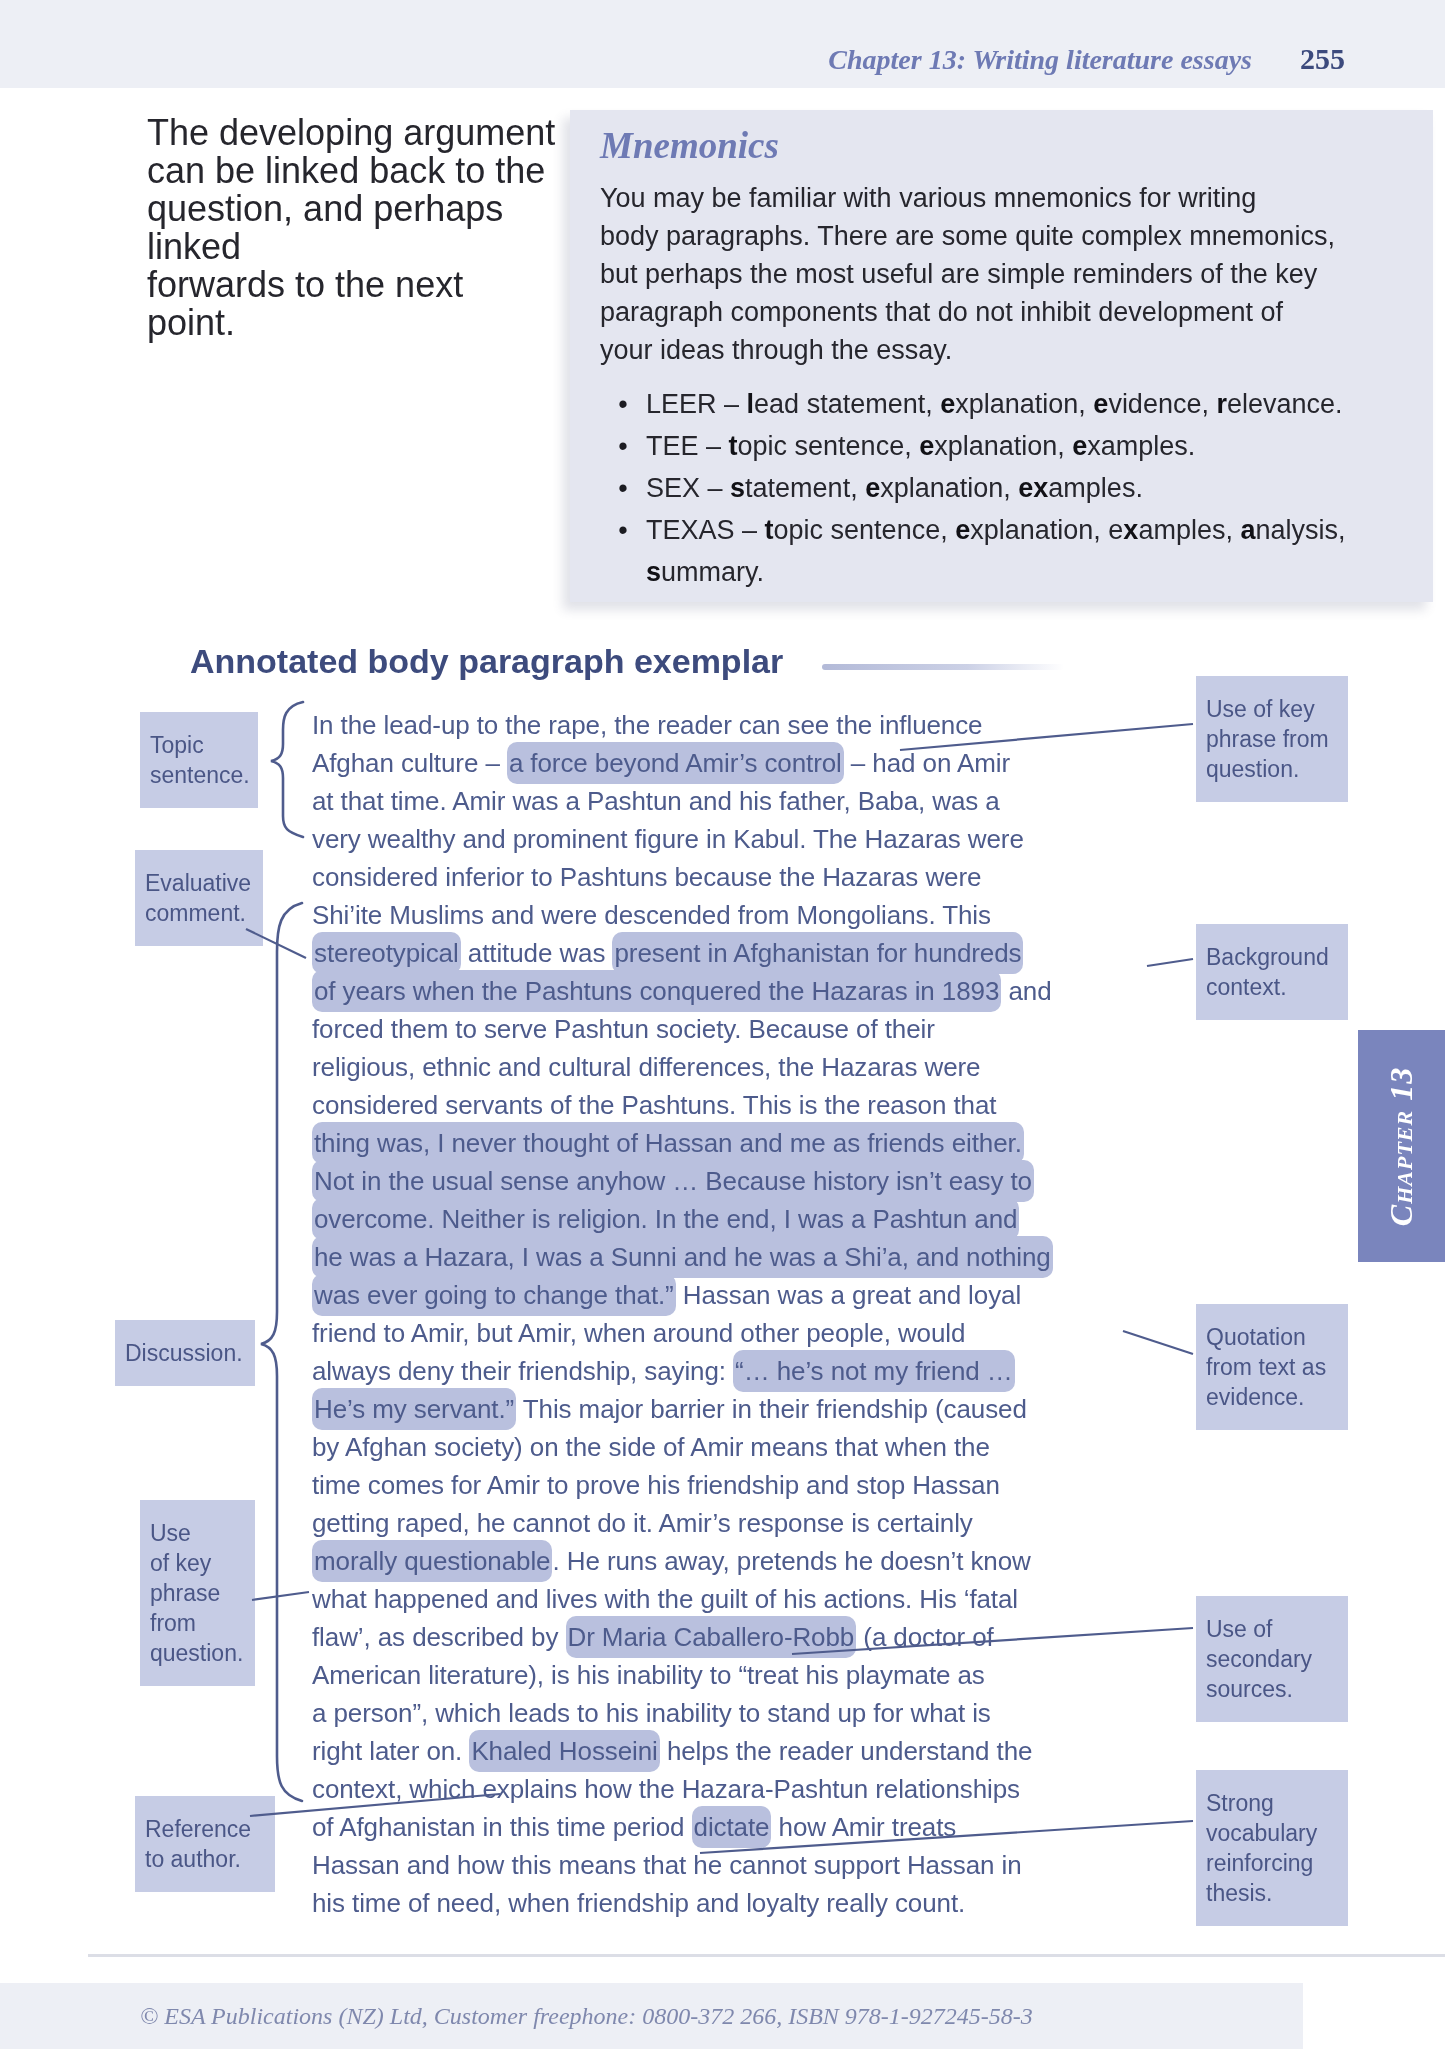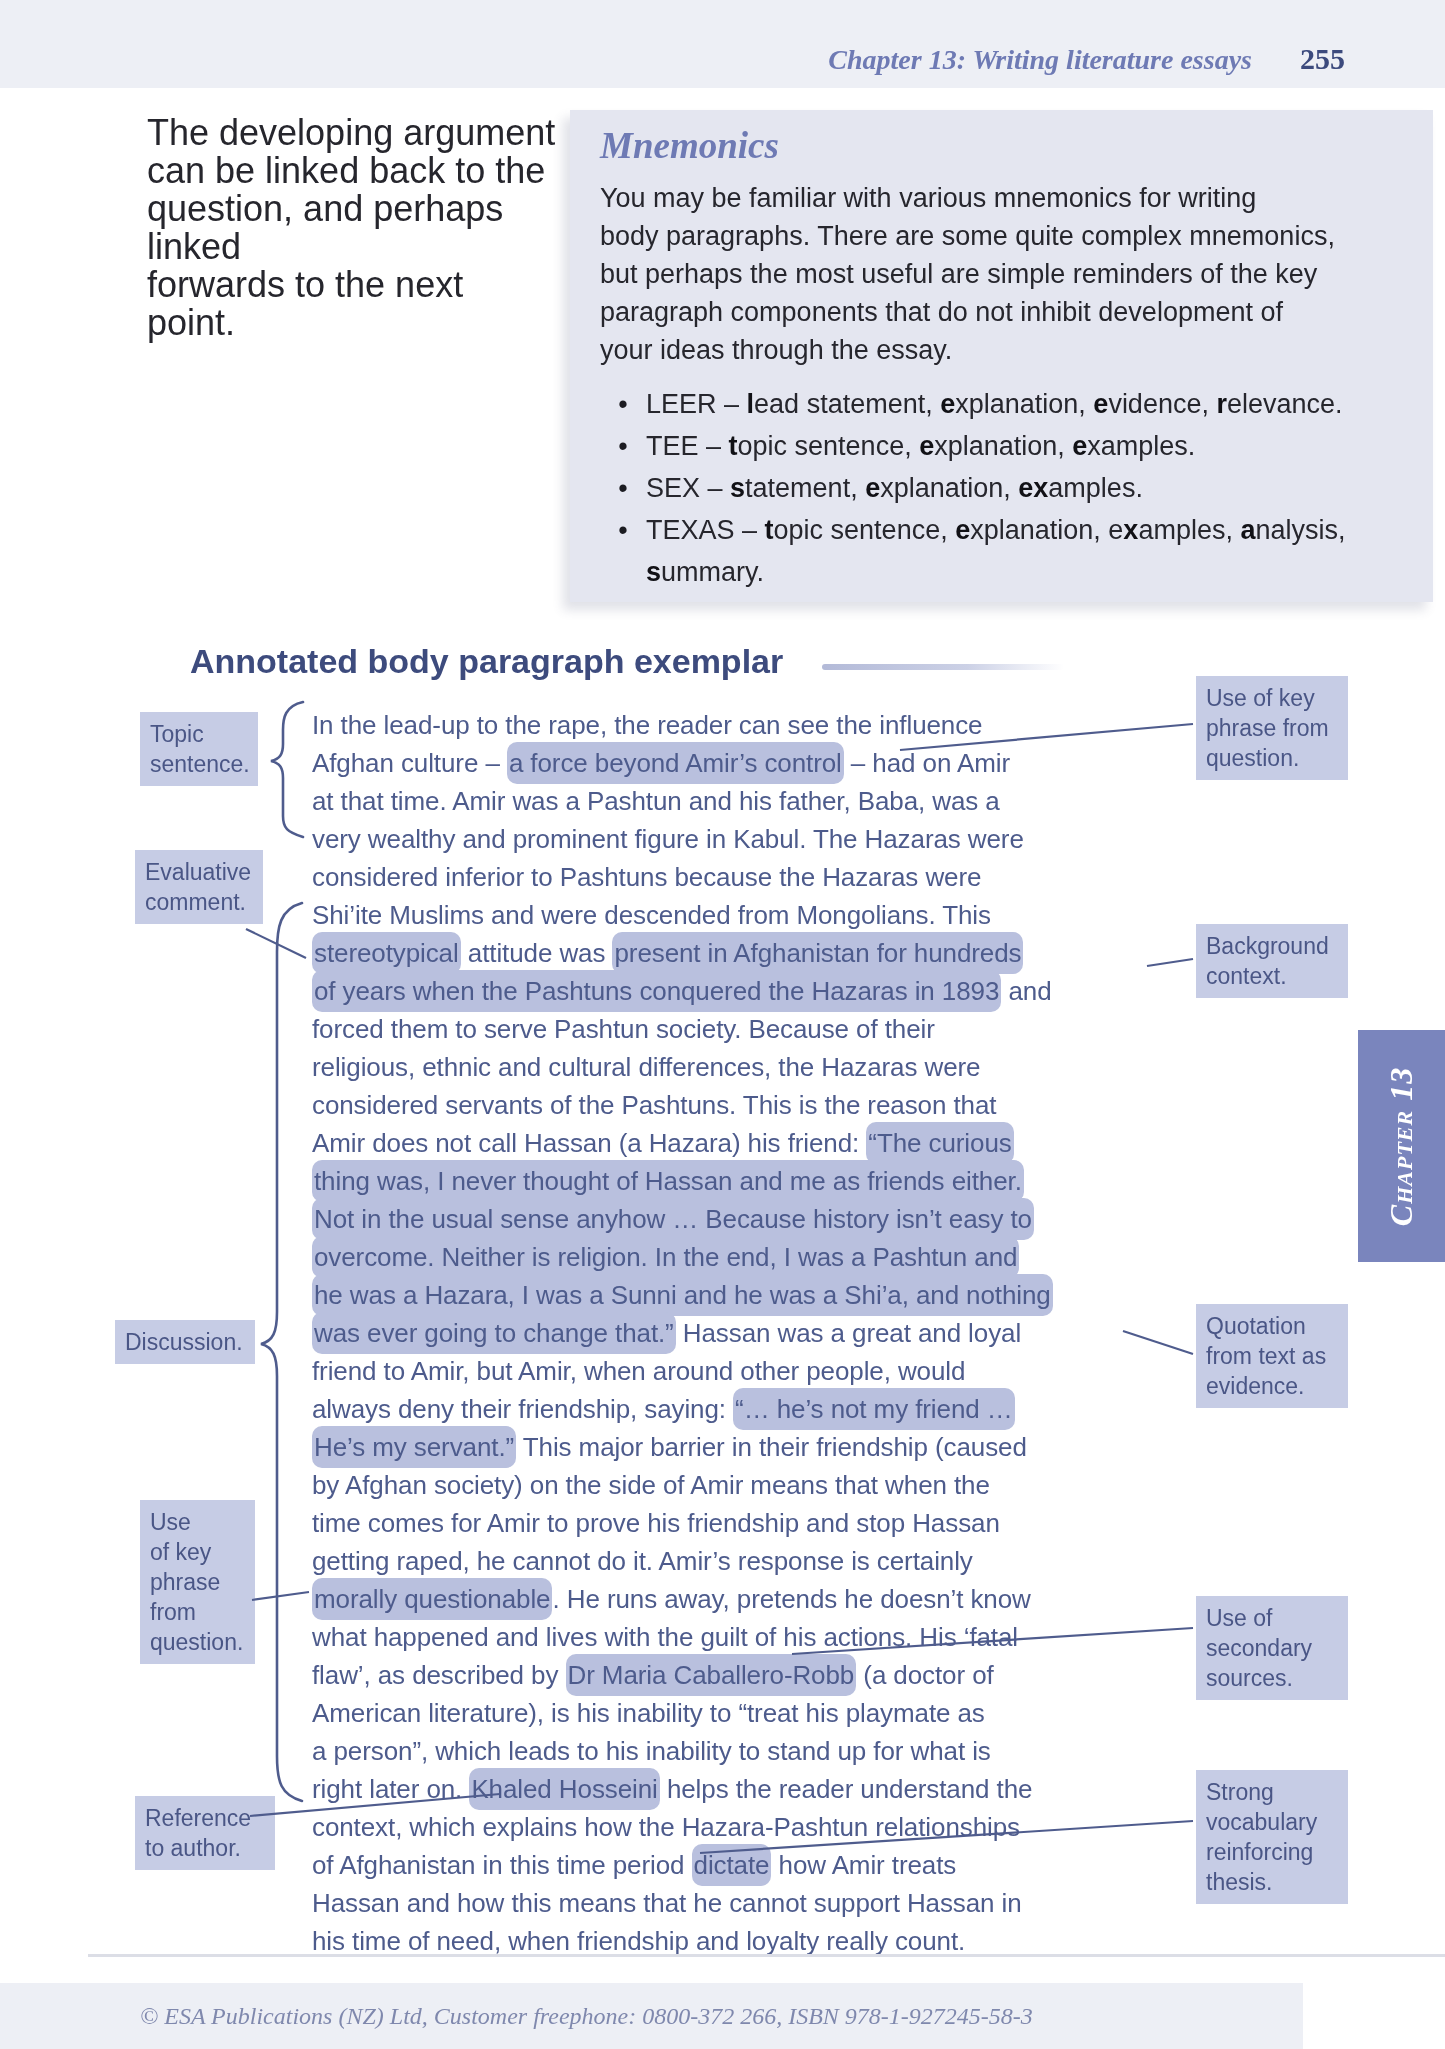--- a/index.html
+++ b/index.html
@@ -67,21 +67,21 @@
     background:linear-gradient(to right,#b3bad8 0%,#ccd1e6 60%,rgba(204,209,230,0));
     border-radius:3px;
   }
   
   .para{position:absolute;left:312px;top:706px;width:850px;}
   .pline{height:38px;line-height:38px;font-size:26px;color:var(--body-text);white-space:nowrap;letter-spacing:-0.1px;}
   .hl{background:var(--highlight);padding:6px 2px;border-radius:10px;}
   
   .lab{
     position:absolute;background:var(--label-bg);color:#4a5686;
-    font-size:23px;line-height:30px;padding:7px 10px;box-sizing:border-box;
+    font-size:23px;line-height:30px;padding:18px 10px;box-sizing:border-box;
     white-space:pre-line;
   }
   .lab-l0{left:140px;top:712px;width:118px;}
   .lab-l1{left:135px;top:850px;width:128px;}
   .lab-l2{left:115px;top:1320px;width:140px;}
   .lab-l3{left:140px;top:1500px;width:115px;}
   .lab-l4{left:135px;top:1796px;width:140px;}
   .lab-r0{left:1196px;top:676px;width:152px;}
   .lab-r1{left:1196px;top:924px;width:152px;}
   .lab-r2{left:1196px;top:1304px;width:152px;}
@@ -172,21 +172,20 @@
       <div class="pline"><span>Afghan culture – </span><span class="hl">a force beyond Amir’s control</span><span> – had on Amir</span></div>
       <div class="pline"><span>at that time. Amir was a Pashtun and his father, Baba, was a</span></div>
       <div class="pline"><span>very wealthy and prominent figure in Kabul. The Hazaras were</span></div>
       <div class="pline"><span>considered inferior to Pashtuns because the Hazaras were</span></div>
       <div class="pline"><span>Shi’ite Muslims and were descended from Mongolians. This</span></div>
       <div class="pline"><span class="hl">stereotypical</span><span> attitude was </span><span class="hl">present in Afghanistan for hundreds</span></div>
       <div class="pline"><span class="hl">of years when the Pashtuns conquered the Hazaras in 1893</span><span> and</span></div>
       <div class="pline"><span>forced them to serve Pashtun society. Because of their</span></div>
       <div class="pline"><span>religious, ethnic and cultural differences, the Hazaras were</span></div>
       <div class="pline"><span>considered servants of the Pashtuns. This is the reason that</span></div>
-      <div class="pline"><span>Amir does not call Hassan (a Hazara) his friend: </span><span class="hl">“The curious</span></div>
       <div class="pline"><span class="hl">thing was, I never thought of Hassan and me as friends either.</span></div>
       <div class="pline"><span class="hl">Not in the usual sense anyhow … Because history isn’t easy to</span></div>
       <div class="pline"><span class="hl">overcome. Neither is religion. In the end, I was a Pashtun and</span></div>
       <div class="pline"><span class="hl">he was a Hazara, I was a Sunni and he was a Shi’a, and nothing</span></div>
       <div class="pline"><span class="hl">was ever going to change that.”</span><span> Hassan was a great and loyal</span></div>
       <div class="pline"><span>friend to Amir, but Amir, when around other people, would</span></div>
       <div class="pline"><span>always deny their friendship, saying: </span><span class="hl">“… he’s not my friend …</span></div>
       <div class="pline"><span class="hl">He’s my servant.”</span><span> This major barrier in their friendship (caused</span></div>
       <div class="pline"><span>by Afghan society) on the side of Amir means that when the</span></div>
       <div class="pline"><span>time comes for Amir to prove his friendship and stop Hassan</span></div>

